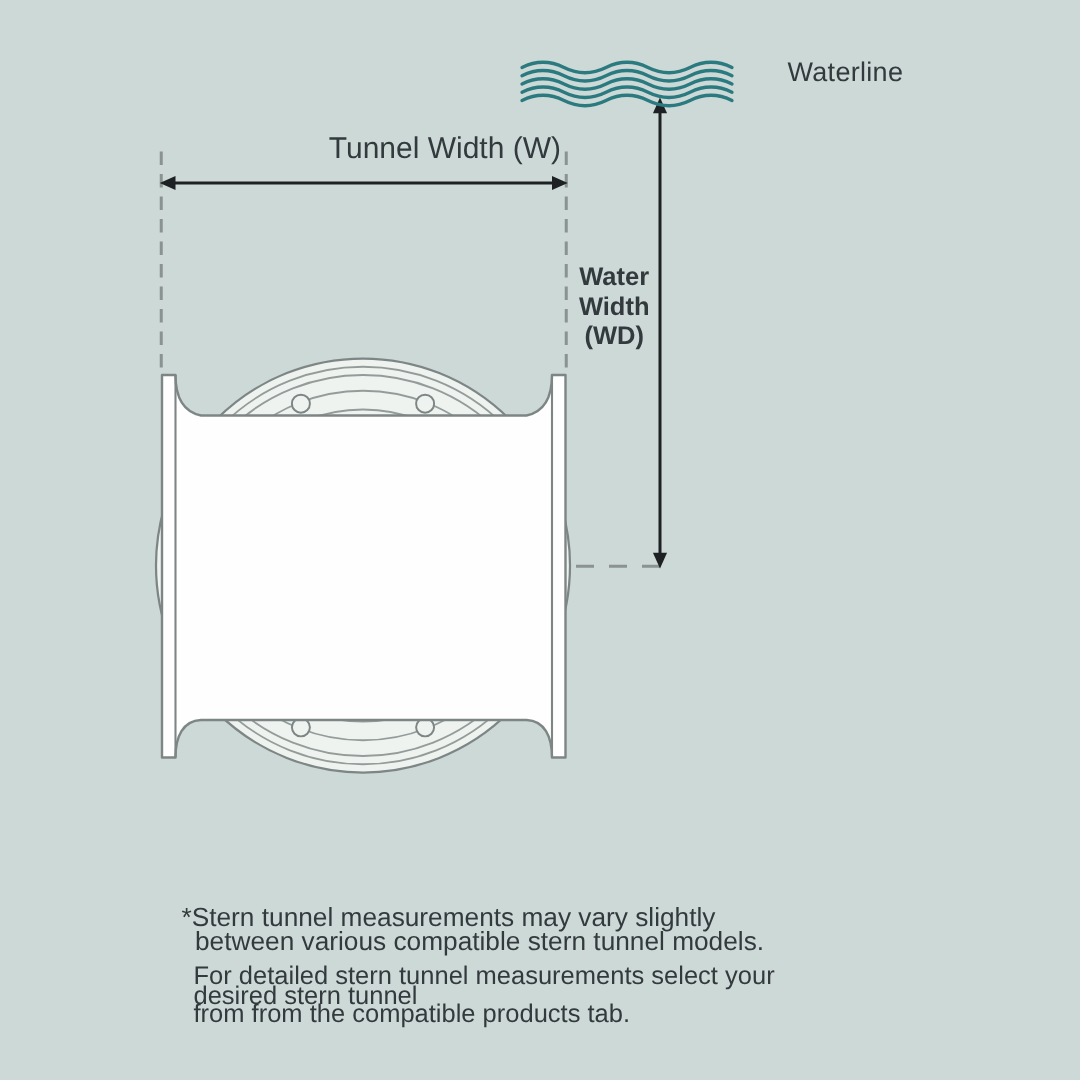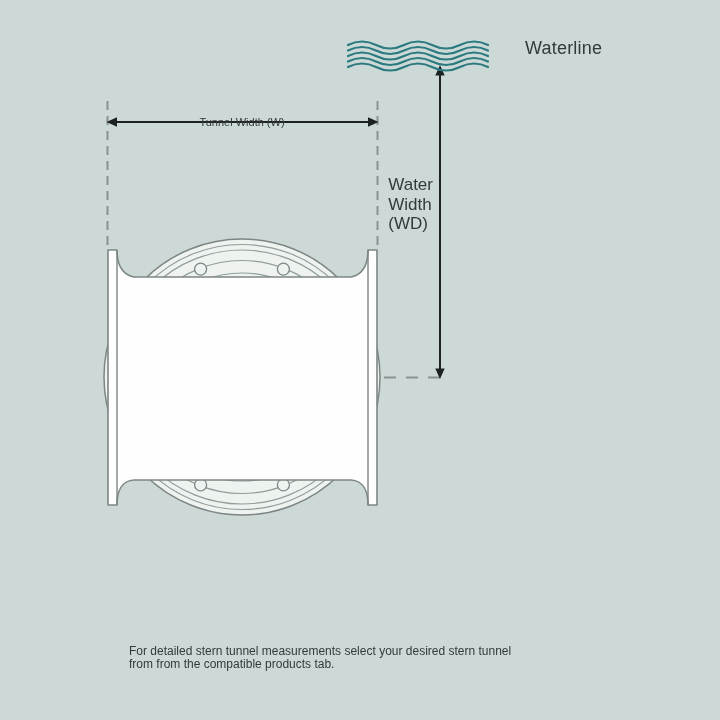--- a/index.html
+++ b/index.html
@@ -20,27 +20,27 @@
   .dash-c{stroke:var(--dash_line,#8a9292);stroke-width:2;stroke-dasharray:12 10;fill:none;}
   .flange{fill:var(--flange_fill,#eef3f0);stroke:var(--drawing_line,#7d8685);stroke-width:1.5;}
   .ring{fill:none;stroke:var(--drawing_line,#7d8685);stroke-width:1.2;opacity:.8;}
   .hole{fill:var(--flange_fill,#eef3f0);stroke:var(--drawing_line,#7d8685);stroke-width:1.3;}
   .tunnel-body{fill:var(--tunnel_fill,#fdfefd);stroke:var(--drawing_line,#7d8685);stroke-width:1.6;stroke-linejoin:round;}
   .inner-line{stroke:var(--drawing_line,#7d8685);stroke-width:1.4;}
 
   
   .label{position:absolute;color:var(--text,#333a3e);}
   .waterline-label{left:496px;top:38px;font-size:18px;font-weight:500;letter-spacing:.2px;margin-left:29px;}
-  .tunnel-width-label{left:110px;top:116px;width:264px;text-align:center;font-size:11px;font-weight:500;}
-  .water-depth-label{right:287px;top:175px;text-align:left;font-size:17px;line-height:19.5px;font-weight:400;}
+  .tunnel-width-label{left:110px;top:88px;width:264px;text-align:right;font-size:20px;font-weight:500;}
+  .water-depth-label{right:287px;top:175px;text-align:center;font-size:17px;line-height:19.5px;font-weight:700;}
   .water-depth-label span{display:block;}
   .footnote-primary{left:130px;top:603px;font-size:17.5px;line-height:16px;font-weight:500;width:420px;}
   .footnote-primary span{display:block;}
   .footnote-primary .hang{margin-left:-9px;}
-  .footnote-secondary{left:129px;top:645px;font-size:12px;line-height:12.5px;width:420px;}
+  .footnote-secondary{left:129px;top:645px;font-size:17px;line-height:12.5px;width:420px;}
   .footnote-secondary span{display:block;}
 </style>
 </head>
 <body>
 
 <div class="stage">
 
   <svg width="720" height="720" viewBox="0 0 720 720">
 
     <line class="dash" x1="107.5" y1="101" x2="107.5" y2="249"></line>
@@ -90,19 +90,23 @@
   <div class="label waterline-label">Waterline</div>
 
   <div class="label tunnel-width-label">Tunnel Width (W)</div>
 
   <div class="label water-depth-label">
     <span>Water</span>
     <span>Width</span>
     <span>(WD)</span>
   </div>
 
+  <div class="label footnote-primary">
+    <span class="hang">*Stern tunnel measurements may vary slightly</span>
+    <span>between various compatible stern tunnel models.</span>
+  </div>
 
   <div class="label footnote-secondary">
     <span>For detailed stern tunnel measurements select your desired stern tunnel</span>
     <span>from from the compatible products tab.</span>
   </div>
 
 </div>
 
 </body></html>

